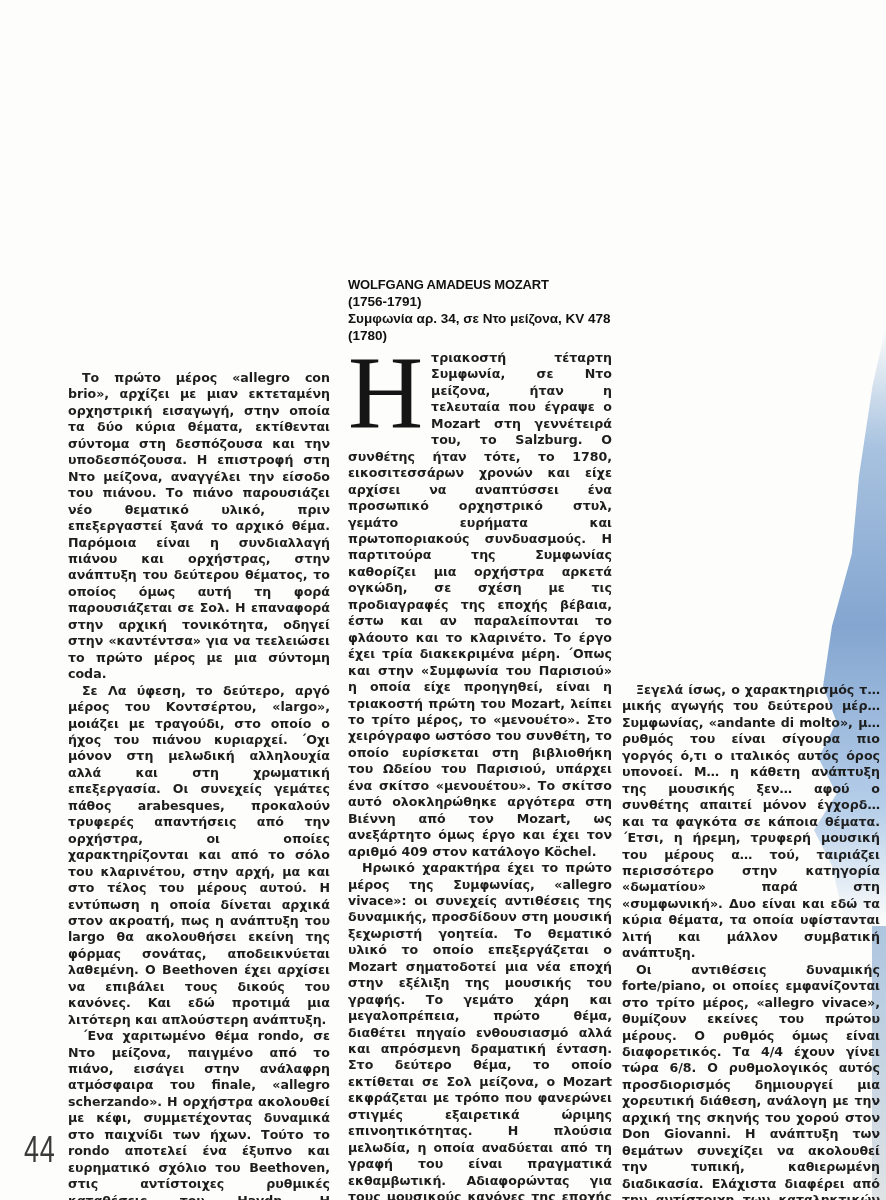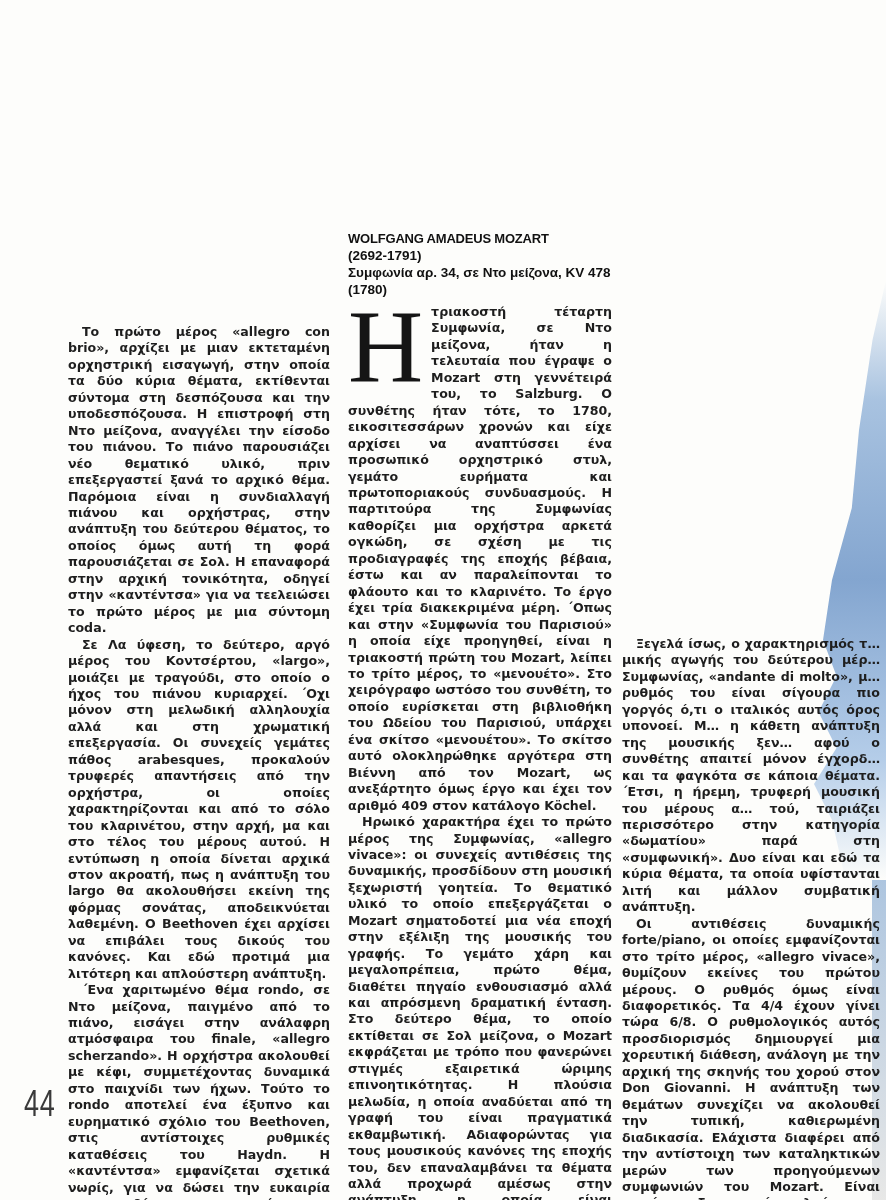--- a/index.html
+++ b/index.html
@@ -2,21 +2,21 @@
 <html><head>
   <meta charset="utf-8">
   <style>
     html, body { margin: 0; padding: 0; }
     body {
       width: 886px; height: 1200px; position: relative; overflow: hidden;
       background: #fdfdfb;
       font-family: "DejaVu Sans", sans-serif;
       color: #1e1e1e;
     }
-    .page { position: absolute; inset: 0; }
+    .page { position: absolute; inset: 0; margin-top: 46px; }
     .watercolor {
       position: absolute; right: 0; top: 280px; width: 90px; height: 600px;
       background: linear-gradient(180deg, rgba(170,195,225,0.0) 0%, rgba(140,175,215,0.75) 20%, rgba(110,150,200,0.85) 50%, rgba(150,185,225,0.7) 80%, rgba(180,205,230,0.0) 100%);
       clip-path: polygon(100% 0, 85% 10%, 70% 25%, 62% 38%, 40% 50%, 30% 60%, 45% 66%, 25% 72%, 45% 78%, 20% 84%, 40% 90%, 55% 100%, 100% 100%);
     }
     .watercolor-right {
       position: absolute; right: 0; top: 880px; width: 14px; height: 320px;
       background: linear-gradient(180deg, rgba(120,160,205,0.6), rgba(200,200,200,0.4));
     }
     .col {
@@ -49,21 +49,21 @@
   </style>
 </head>
 <body>
 
 <div class="page">
   <div class="watercolor"></div>
   <div class="watercolor-right"></div>
 
   <div class="heading">
     <div class="composer">WOLFGANG AMADEUS MOZART</div>
-    <div>(2692-1791)</div>
+    <div>(1756-1791)</div>
     <div>Συμφωνία αρ. 34, σε Ντο μείζονα, KV 478 (1780)</div>
   </div>
 
   <div class="col col-left">
     <p>Το πρώτο μέρος «allegro con brio», αρχίζει με μιαν εκτεταμένη ορχηστρική εισαγωγή, στην οποία τα δύο κύρια θέματα, εκτίθενται σύντομα στη δεσπόζουσα και την υποδεσπόζουσα. Η επιστροφή στη Ντο μείζονα, αναγγέλει την είσοδο του πιάνου. Το πιάνο παρουσιάζει νέο θεματικό υλικό, πριν επεξεργαστεί ξανά το αρχικό θέμα. Παρόμοια είναι η συνδιαλλαγή πιάνου και ορχήστρας, στην ανάπτυξη του δεύτερου θέματος, το οποίος όμως αυτή τη φορά παρουσιάζεται σε Σολ. Η επαναφορά στην αρχική τονικότητα, οδηγεί στην «καντέντσα» για να τεελειώσει το πρώτο μέρος με μια σύντομη coda.</p>
     <p>Σε Λα ύφεση, το δεύτερο, αργό μέρος του Κοντσέρτου, «largo», μοιάζει με τραγούδι, στο οποίο ο ήχος του πιάνου κυριαρχεί. ΄Οχι μόνον στη μελωδική αλληλουχία αλλά και στη χρωματική επεξεργασία. Οι συνεχείς γεμάτες πάθος arabesques, προκαλούν τρυφερές απαντήσεις από την ορχήστρα, οι οποίες χαρακτηρίζονται και από το σόλο του κλαρινέτου, στην αρχή, μα και στο τέλος του μέρους αυτού. Η εντύπωση η οποία δίνεται αρχικά στον ακροατή, πως η ανάπτυξη του largo θα ακολουθήσει εκείνη της φόρμας σονάτας, αποδεικνύεται λαθεμένη. Ο Beethoven έχει αρχίσει να επιβάλει τους δικούς του κανόνες. Και εδώ προτιμά μια λιτότερη και απλούστερη ανάπτυξη.</p>
     <p>΄Ενα χαριτωμένο θέμα rondo, σε Ντο μείζονα, παιγμένο από το πιάνο, εισάγει στην ανάλαφρη ατμόσφαιρα του finale, «allegro scherzando». Η ορχήστρα ακολουθεί με κέφι, συμμετέχοντας δυναμικά στο παιχνίδι των ήχων. Τούτο το rondo αποτελεί ένα έξυπνο και ευρηματικό σχόλιο του Beethoven, στις αντίστοιχες ρυθμικές καταθέσεις του Haydn. Η «καντέντσα» εμφανίζεται σχετικά νωρίς, για να δώσει την ευκαιρία στο συνθέτη να παρουσιάσει μια σειρά από γεμάτες χιούμορ και φαντασία μουσικές εκπλήξεις, στις οποίες πρωτοστατεί το πιάνο. ΄Αλλοτε «εσφαλμένες τονικότητες», άλλοτε μικρές, ανολοκλήρωτες «καντέντσες», προετοιμάζουν τη ζωηρή ορχηστρική κατάληξη. ΄Οσο και αν ο Beethoven συντηρεί με αυτή τη μουσική του το πνεύμα του Haydn, έχει αρχίσει ταυτόχρονα να βάζει τα θεμέλια της δικής του πολύτιμης μουσικής.</p>
   </div>
 
   <div class="col col-mid">

